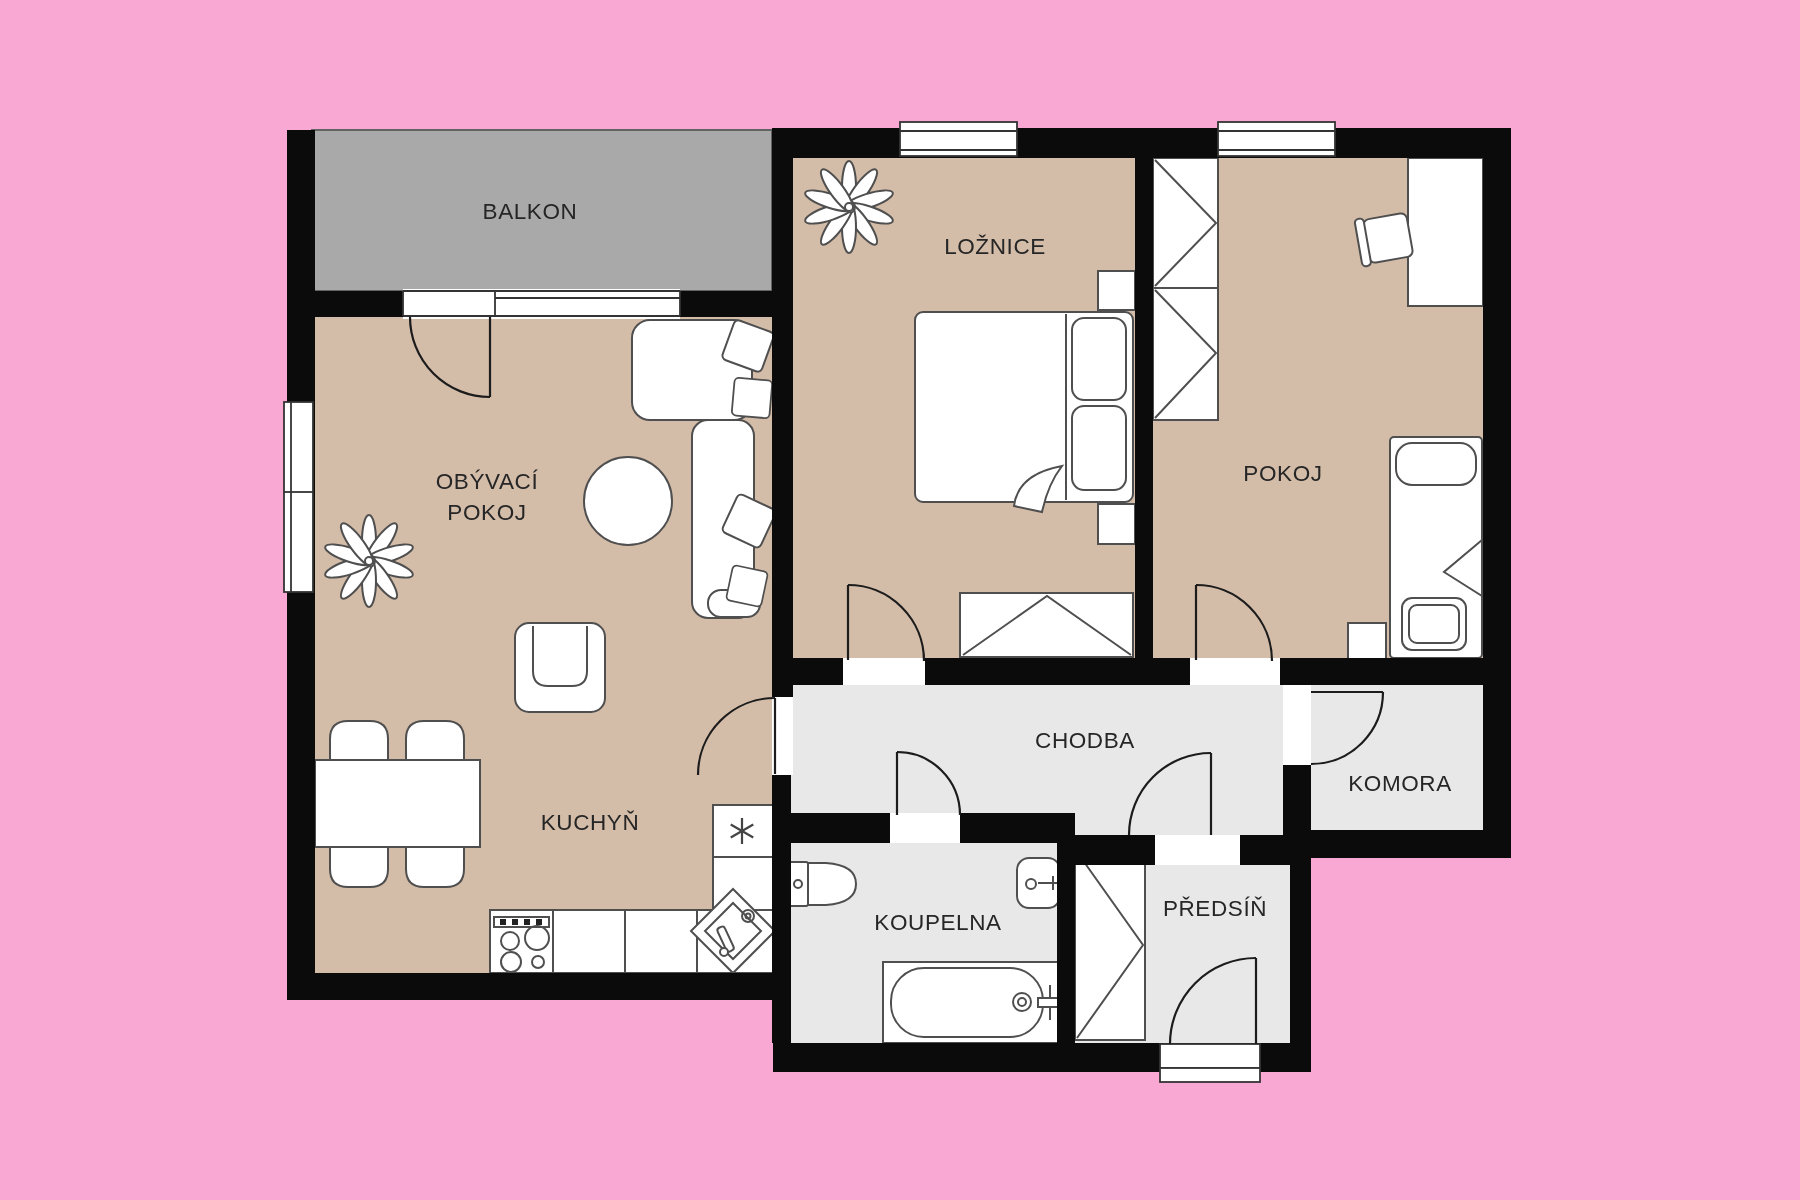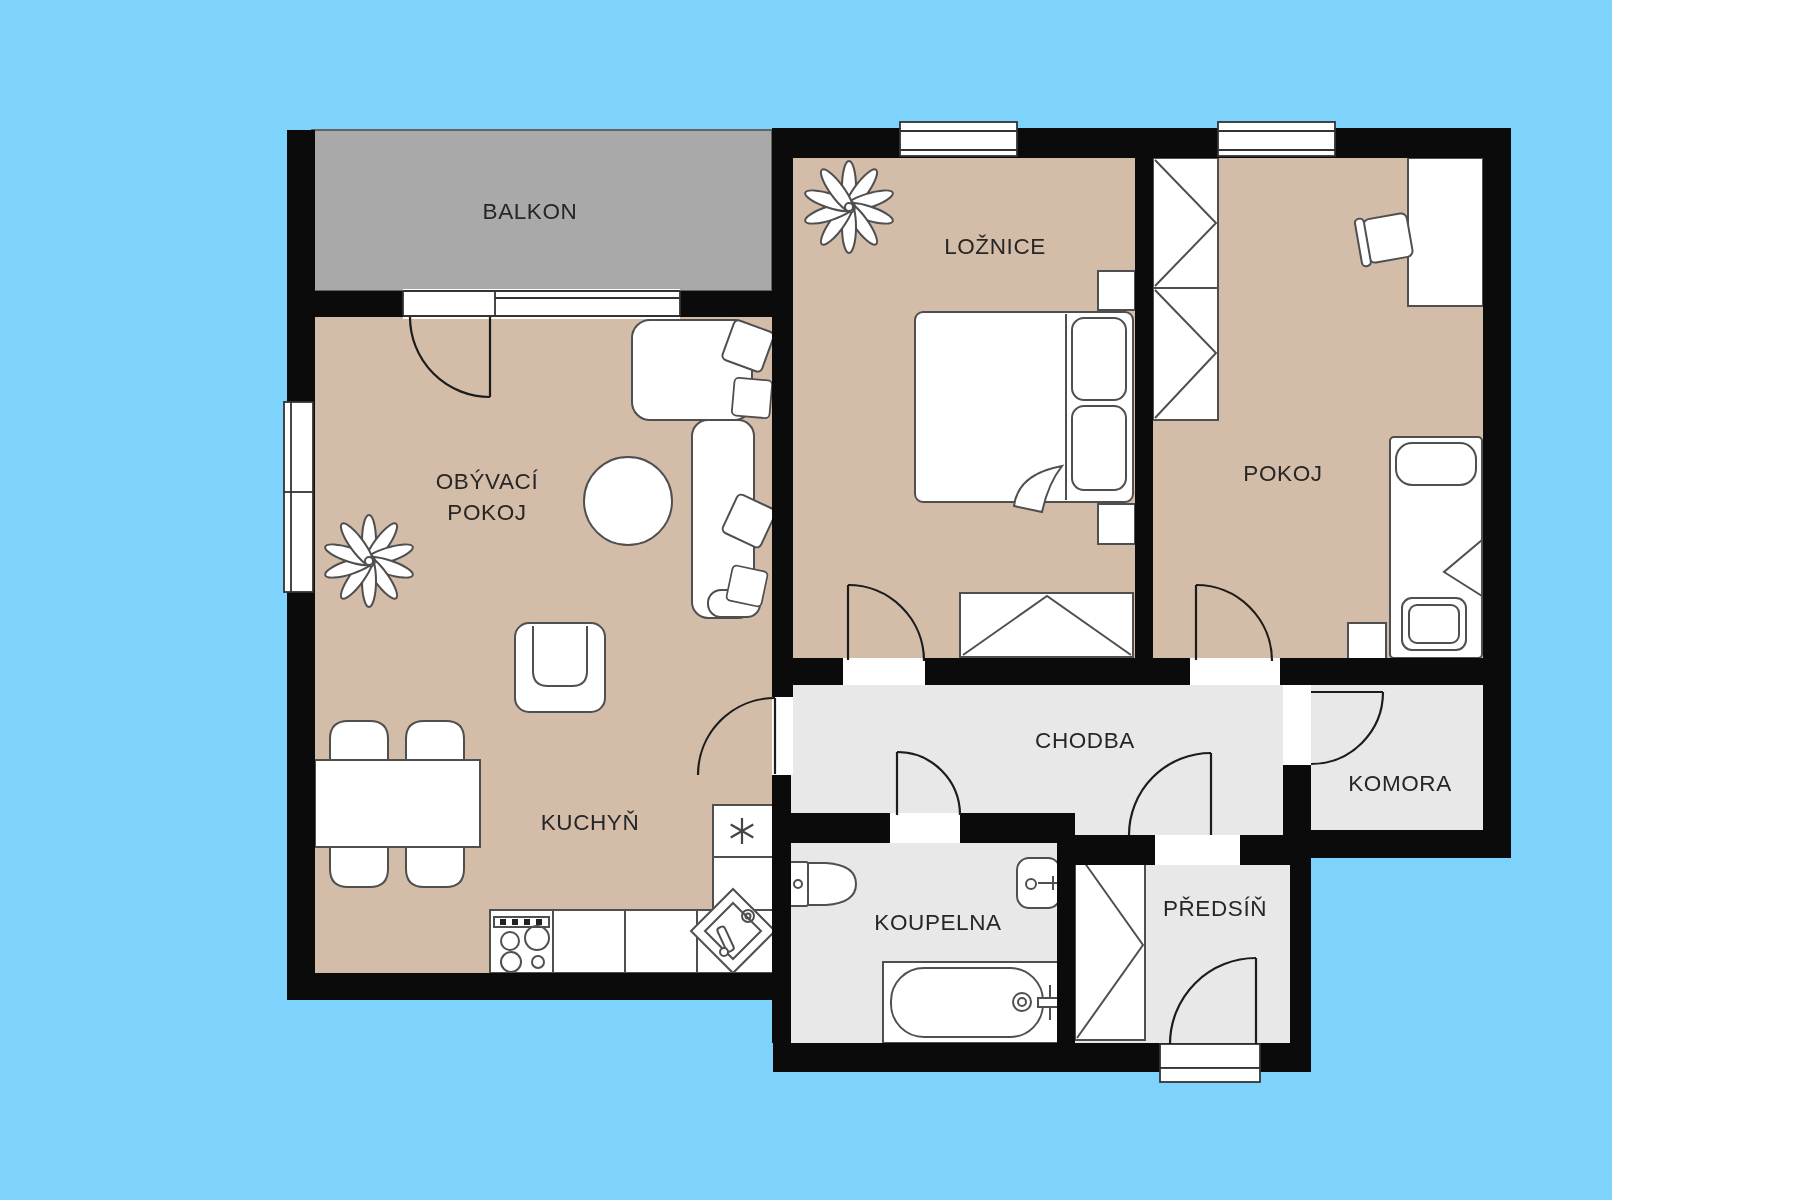--- a/index.html
+++ b/index.html
@@ -1,16 +1,16 @@
 <!DOCTYPE html>
 <html style="--wall: #0b0b0b; --room-floor: #d3bca8; --utility-floor: #e8e8e8; --balcony-floor: #a9a9a9; --furniture-outline: #4f4f4f; --door-stroke: #1c1c1c; --label-text: #262626;"><head>
 <meta charset="utf-8">
 <style>
   html,body{margin:0;padding:0;background:#ffffff;}
-  .canvas{position:relative;width:1612px;height:1200px;background:#7dd3fc;overflow:hidden;}
+  .canvas{position:relative;width:1800px;height:1200px;background:#f9a8d4;overflow:hidden;}
   svg{display:block;}
   .wall{fill:var(--wall,#0b0b0b);}
   .floor-room{fill:var(--room-floor,#d3bca8);}
   .floor-util{fill:var(--utility-floor,#e8e8e8);}
   .floor-balcony{fill:var(--balcony-floor,#a9a9a9);stroke:#636363;stroke-width:2;}
   .furn{fill:#ffffff;stroke:var(--furniture-outline,#4f4f4f);stroke-width:2;}
   .furn-line{fill:none;stroke:var(--furniture-outline,#4f4f4f);stroke-width:2;}
   .furn-dark{fill:#222;stroke:none;}
   .gap{fill:#ffffff;}
   .win{fill:#ffffff;stroke:#333;stroke-width:1.8;}

